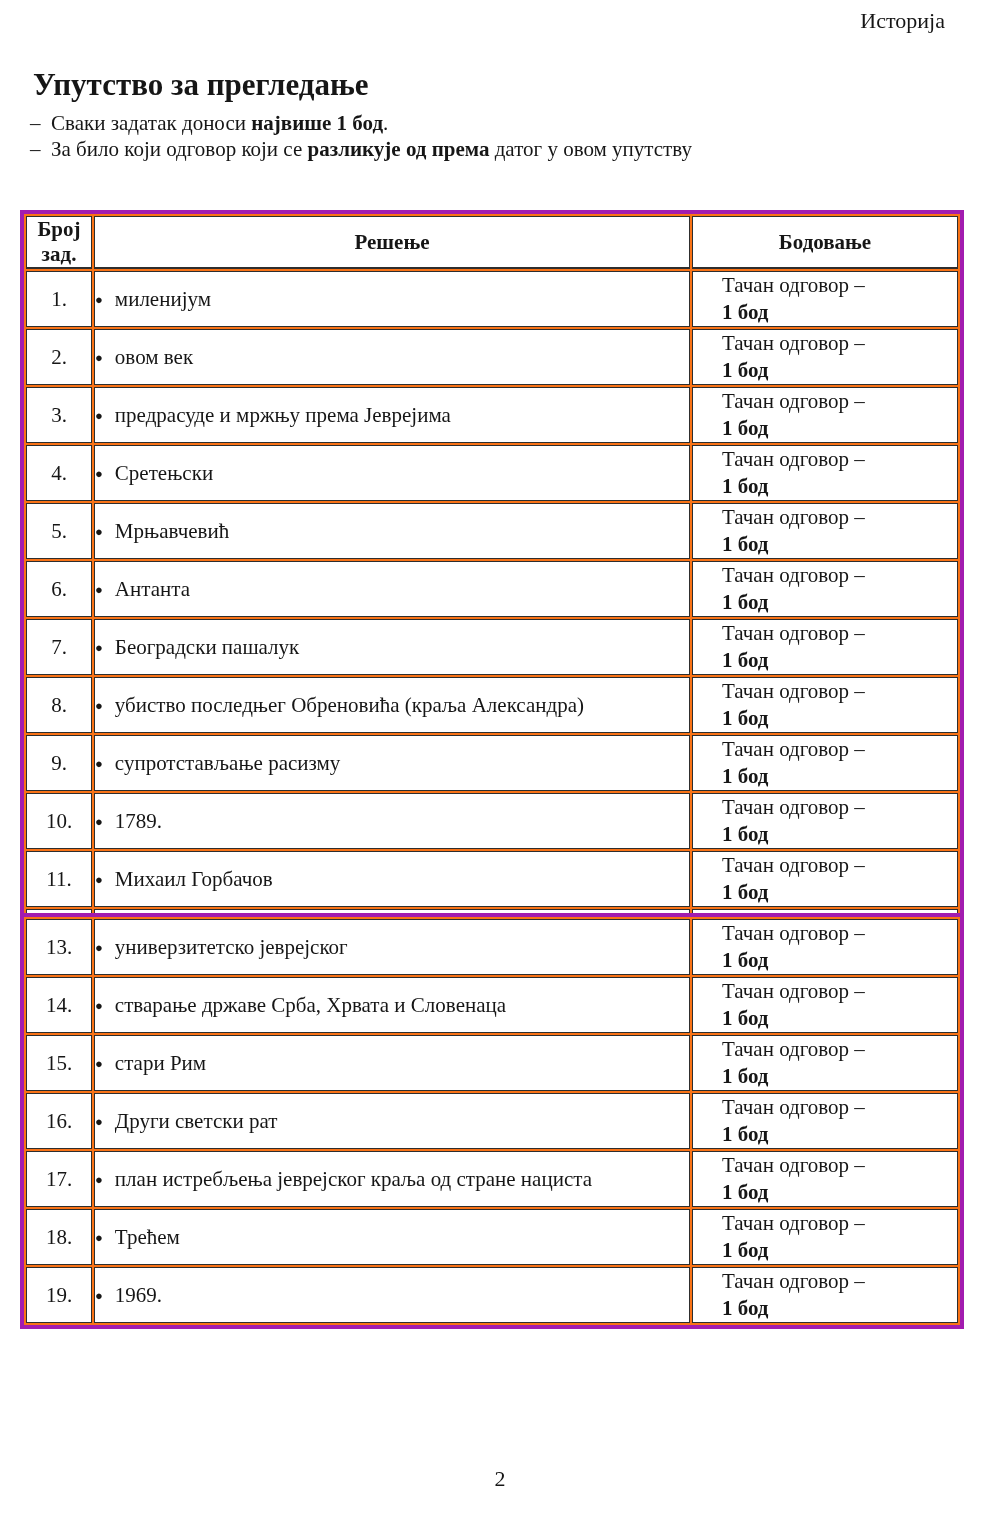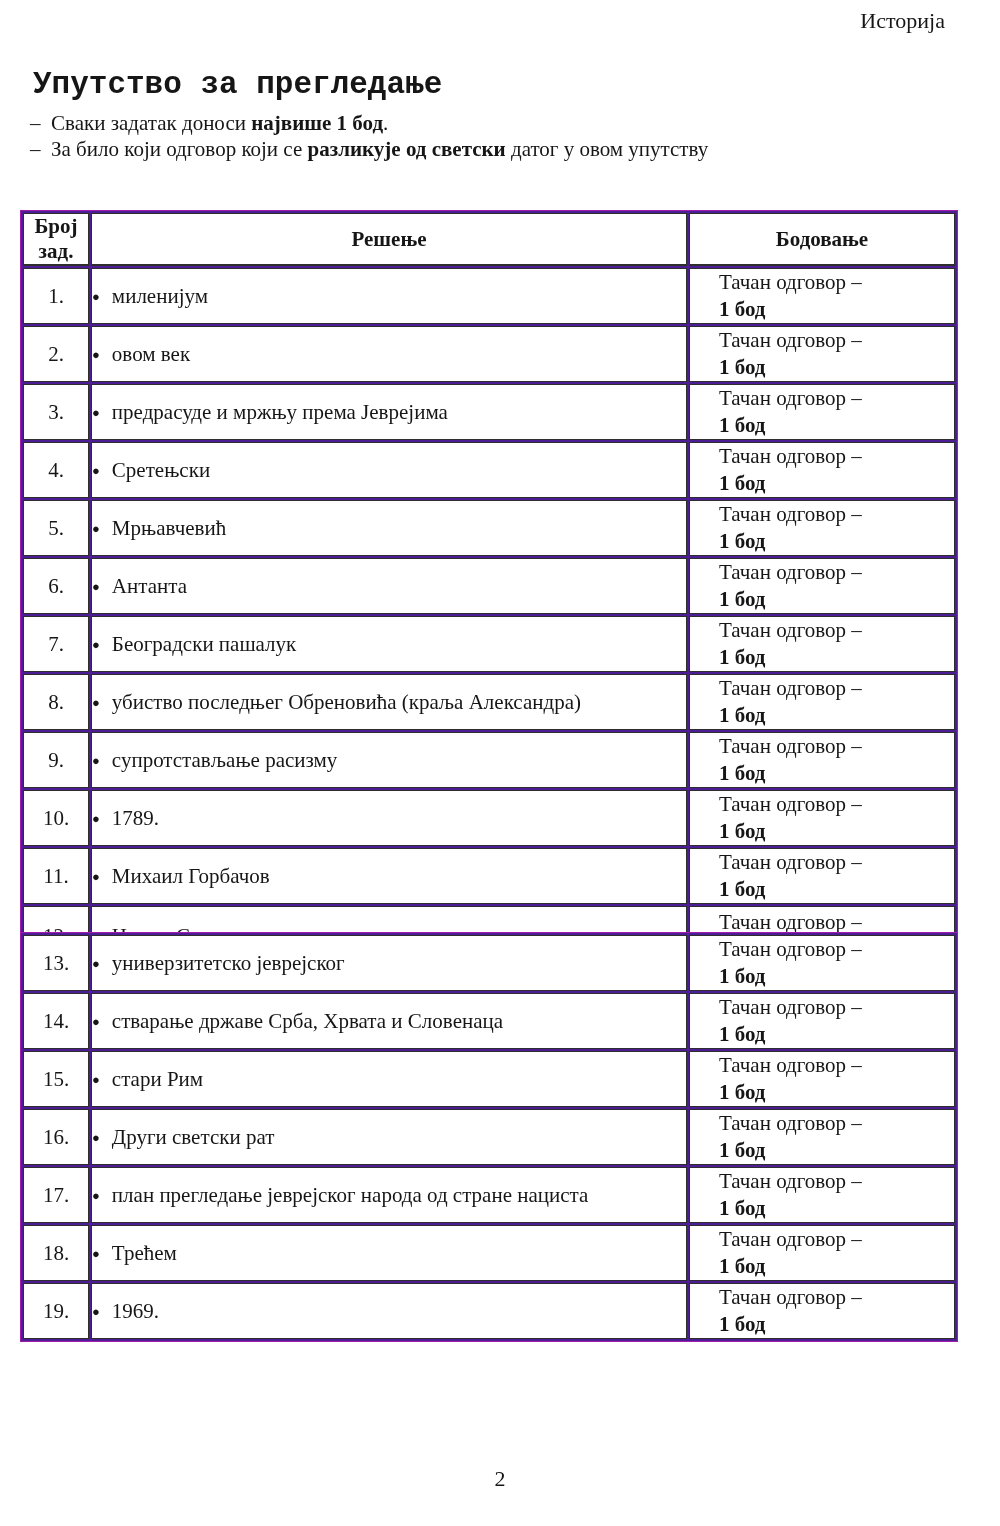--- a/index.html
+++ b/index.html
@@ -23,21 +23,20 @@
     font-size: 22px;
     line-height: 26px;
   }
   .title {
     position: absolute;
     top: 68px;
     left: 33px;
     font-size: 31px;
     font-weight: bold;
     line-height: 34px;
-    font-family: Liberation Mono, monospace;
   }
   .instructions {
     position: absolute;
     top: 110px;
     left: 30px;
     width: 820px;
     font-size: 21px;
     line-height: 26px;
   }
   .instr-line { display: flex; }
@@ -48,26 +47,26 @@
   .instr-line.cont { padding-left: 21px; margin-top: 47px; }
   b, .score-bold { font-weight: bold; }
 
   table.answers {
     position: absolute;
     left: 20px;
     width: 938px;
     border-collapse: separate;
     border-spacing: 2px;
     table-layout: fixed;
-    border: 1px solid #a21caf;
-    background: #4c1d95;
+    border: 4px solid #a21caf;
+    background: #f97316;
     font-size: 21px;
   }
   #table-1 { top: 210px; }
-  #table-2 { top: 932px; }
+  #table-2 { top: 913px; }
   col.c-num { width: 66px; }
   col.c-sol { width: 596px; }
   col.c-score { width: 266px; }
   th, td {
     border: 1px solid #2e2e2e;
     vertical-align: middle;
     background: #ffffff;
   }
   th {
     font-weight: bold;
@@ -114,21 +113,21 @@
 
   <h1 class="title">Упутство за прегледање</h1>
 
   <div class="instructions">
     <div class="instr-line">
       <span class="dash">–</span>
       <span><span>Сваки задатак доноси </span><b>највише 1 бод</b><span>.</span></span>
     </div>
     <div class="instr-line">
       <span class="dash">–</span>
-      <span><span>За било који одговор који се </span><b>разликује од светски</b><span> датог у овом упутству</span></span>
+      <span><span>За било који одговор који се </span><b>разликује од према</b><span> датог у овом упутству</span></span>
     </div>
     <div class="instr-line cont">
       <span><span>ученик добија </span><b>0 бодова</b><span>.</span></span>
     </div>
   </div>
 
   <table class="answers" id="table-1">
     <colgroup>
         <col class="c-num">
         <col class="c-sol">
@@ -275,21 +274,21 @@
         <tr>
           <td class="cell-num">16.</td>
           <td class="cell-sol"><span class="bullet">●</span><span>Други светски рат</span></td>
           <td class="cell-score">
             <div>Тачан одговор –</div>
             <div class="score-bold">1 бод</div>
           </td>
         </tr>
         <tr>
           <td class="cell-num">17.</td>
-          <td class="cell-sol"><span class="bullet">●</span><span>план прегледање јеврејског народа од стране нациста</span></td>
+          <td class="cell-sol"><span class="bullet">●</span><span>план истребљења јеврејског краља од стране нациста</span></td>
           <td class="cell-score">
             <div>Тачан одговор –</div>
             <div class="score-bold">1 бод</div>
           </td>
         </tr>
         <tr>
           <td class="cell-num">18.</td>
           <td class="cell-sol"><span class="bullet">●</span><span>Трећем</span></td>
           <td class="cell-score">
             <div>Тачан одговор –</div>

